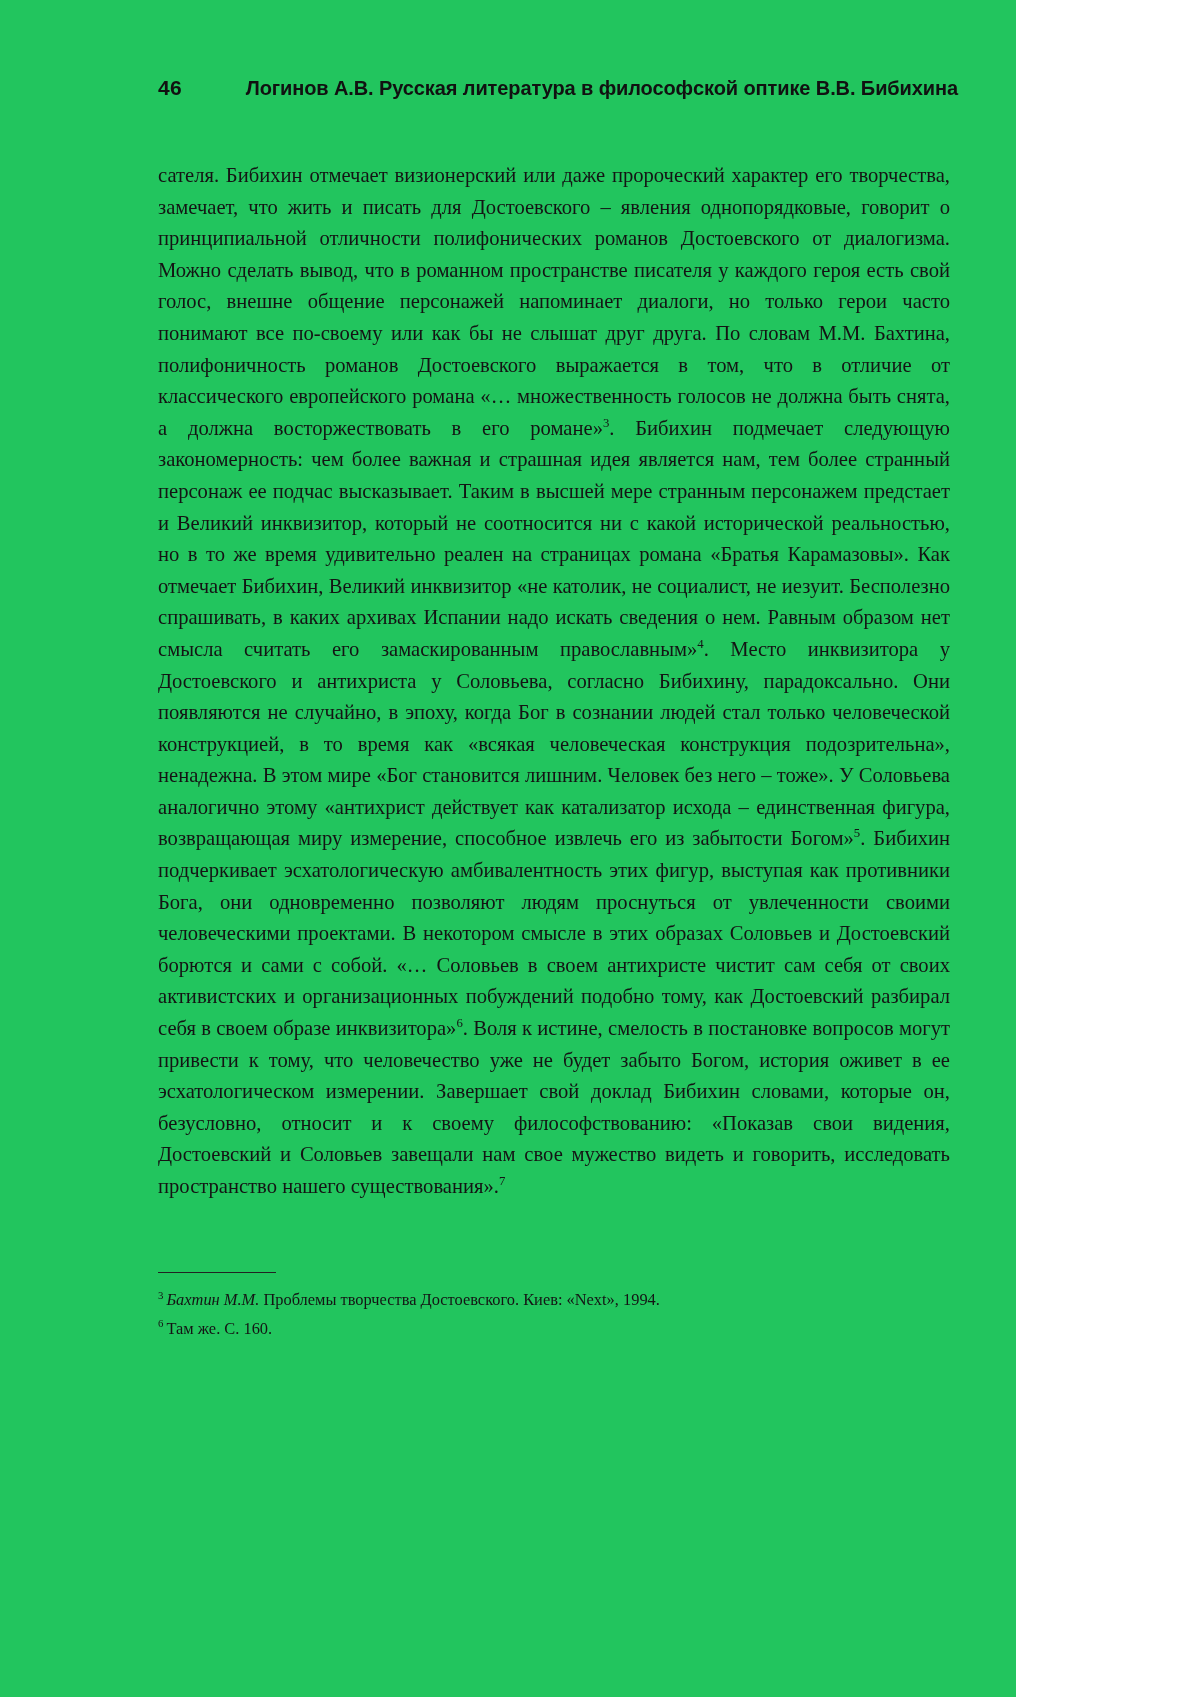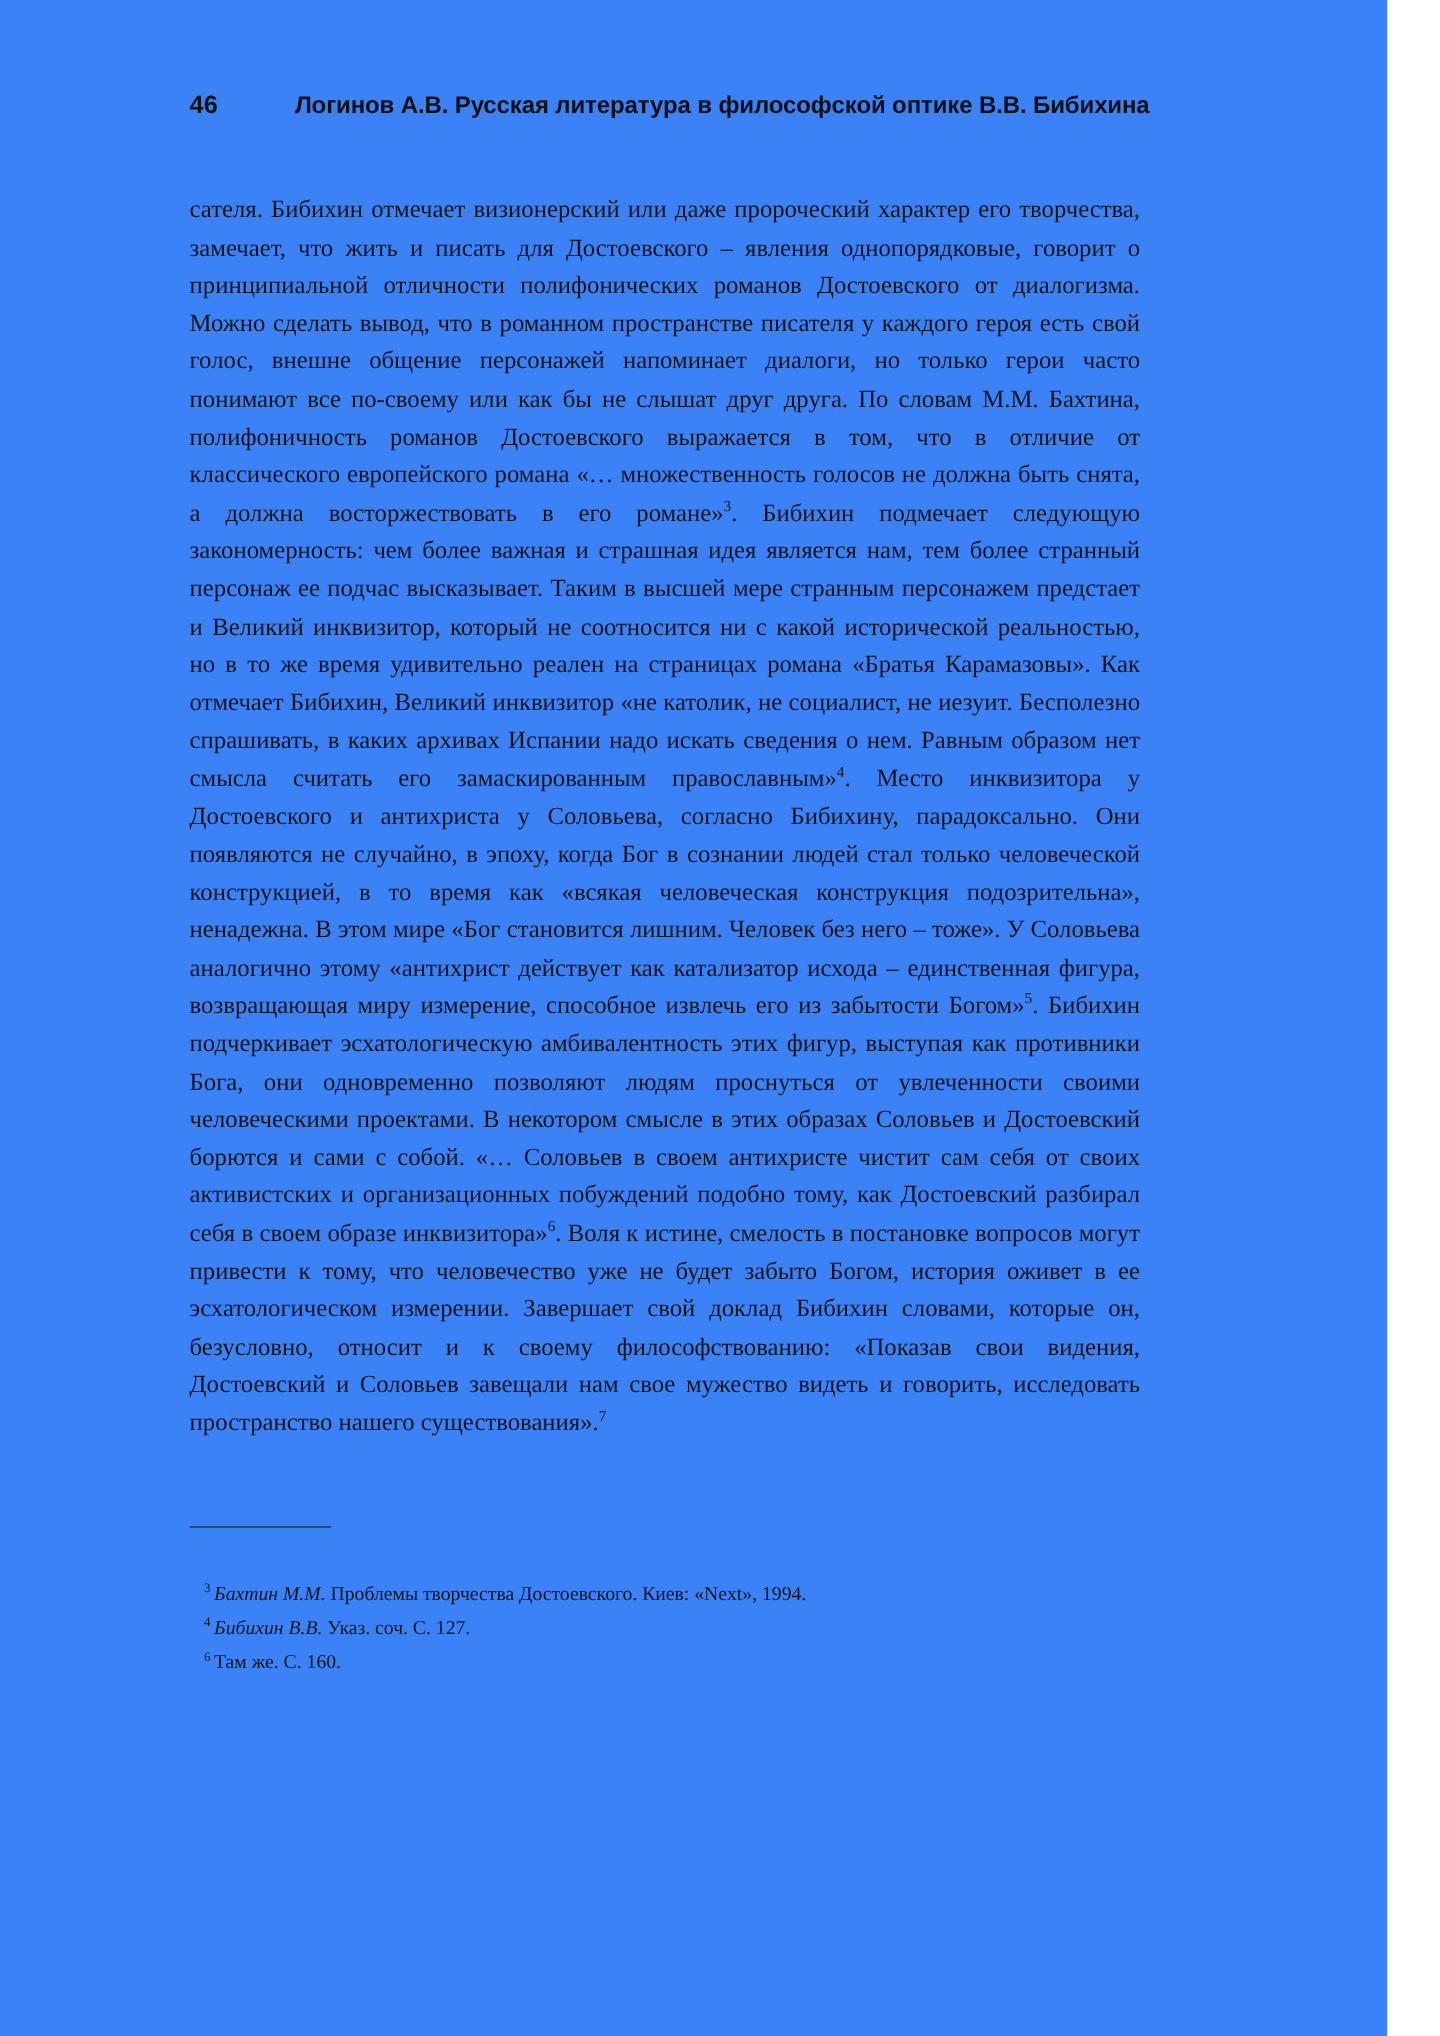--- a/index.html
+++ b/index.html
@@ -12,23 +12,23 @@
     height: 1697px;
     font-family: "Liberation Serif", serif;
     color: #1a1a1a;
     position: relative;
     overflow: hidden;
   }
   .page {
     position: absolute;
     left: 0;
     top: 0;
-    width: 1156px;
+    width: 1016px;
     height: 1697px;
-    background: #3b82f6;
+    background: #22c55e;
   }
   .running-head {
     position: absolute;
     left: 158px;
     top: 76px;
     width: 800px;
     height: 24px;
     display: flex;
     align-items: baseline;
     font-family: "Liberation Sans", sans-serif;
@@ -69,24 +69,23 @@
   .fn-rule {
     position: absolute;
     left: 158px;
     top: 1272px;
     width: 118px;
     height: 0;
     border-top: 1.3px solid #222222;
   }
   .footnotes {
     position: absolute;
-    left: 170px;
+    left: 158px;
     top: 1286px;
     width: 792px;
-    margin-top: 28px;
   }
   .footnotes .fn {
     font-size: 16.4px;
     line-height: 28.6px;
     color: #141414;
     margin: 0;
     text-align: left;
     white-space: nowrap;
   }
   .footnotes .fn sup {
@@ -108,17 +107,16 @@
   </div>
 
   <div class="body-col">
     <p><span>сателя. Бибихин отмечает визионерский или даже пророческий характер его творчества, замечает, что жить и писать для Достоевского – явления однопорядковые, говорит о принципиальной отличности полифонических романов Достоевского от диалогизма. Можно сделать вывод, что в романном пространстве писателя у каждого героя есть свой голос, внешне общение персонажей напоминает диалоги, но только герои часто понимают все по-своему или как бы не слышат друг друга. По словам М.М. Бахтина, полифоничность романов Достоевского выражается в том, что в отличие от классического европейского романа «… множественность голосов не должна быть снята, а должна восторжествовать в его романе»</span><sup>3</sup><span>. Бибихин подмечает следующую закономерность: чем более важная и страшная идея является нам, тем более странный персонаж ее подчас высказывает. Таким в высшей мере странным персонажем предстает и Великий инквизитор, который не соотносится ни с какой исторической реальностью, но в то же время удивительно реален на страницах романа «Братья Карамазовы». Как отмечает Бибихин, Великий инквизитор «не католик, не социалист, не иезуит. Бесполезно спрашивать, в каких архивах Испании надо искать сведения о нем. Равным образом нет смысла считать его замаскированным православным»</span><sup>4</sup><span>. Место инквизитора у Достоевского и антихриста у Соловьева, согласно Бибихину, парадоксально. Они появляются не случайно, в эпоху, когда Бог в сознании людей стал только человеческой конструкцией, в то время как «всякая человеческая конструкция подозрительна», ненадежна. В этом мире «Бог становится лишним. Человек без него – тоже». У Соловьева аналогично этому «антихрист действует как катализатор исхода – единственная фигура, возвращающая миру измерение, способное извлечь его из забытости Богом»</span><sup>5</sup><span>. Бибихин подчеркивает эсхатологическую амбивалентность этих фигур, выступая как противники Бога, они одновременно позволяют людям проснуться от увлеченности своими человеческими проектами. В некотором смысле в этих образах Соловьев и Достоевский борются и сами с собой. «… Соловьев в своем антихристе чистит сам себя от своих активистских и организационных побуждений подобно тому, как Достоевский разбирал себя в своем образе инквизитора»</span><sup>6</sup><span>. Воля к истине, смелость в постановке вопросов могут привести к тому, что человечество уже не будет забыто Богом, история оживет в ее эсхатологическом измерении. Завершает свой доклад Бибихин словами, которые он, безусловно, относит и к своему философствованию: «Показав свои видения, Достоевский и Соловьев завещали нам свое мужество видеть и говорить, исследовать пространство нашего существования».</span><sup>7</sup></p>
   </div>
 
   <div class="fn-rule"></div>
 
   <div class="footnotes">
     <p class="fn"><sup>3</sup><span class="it">Бахтин М.М.</span> <span>Проблемы творчества Достоевского. Киев: «Next», 1994.</span></p>
-    <p class="fn"><sup>4</sup><span class="it">Бибихин В.В.</span> <span>Указ. соч. С. 127.</span></p>
     <p class="fn"><sup>6</sup><span>Там же. С. 160.</span></p>
   </div>
 
 </div>
 
 </body></html>

